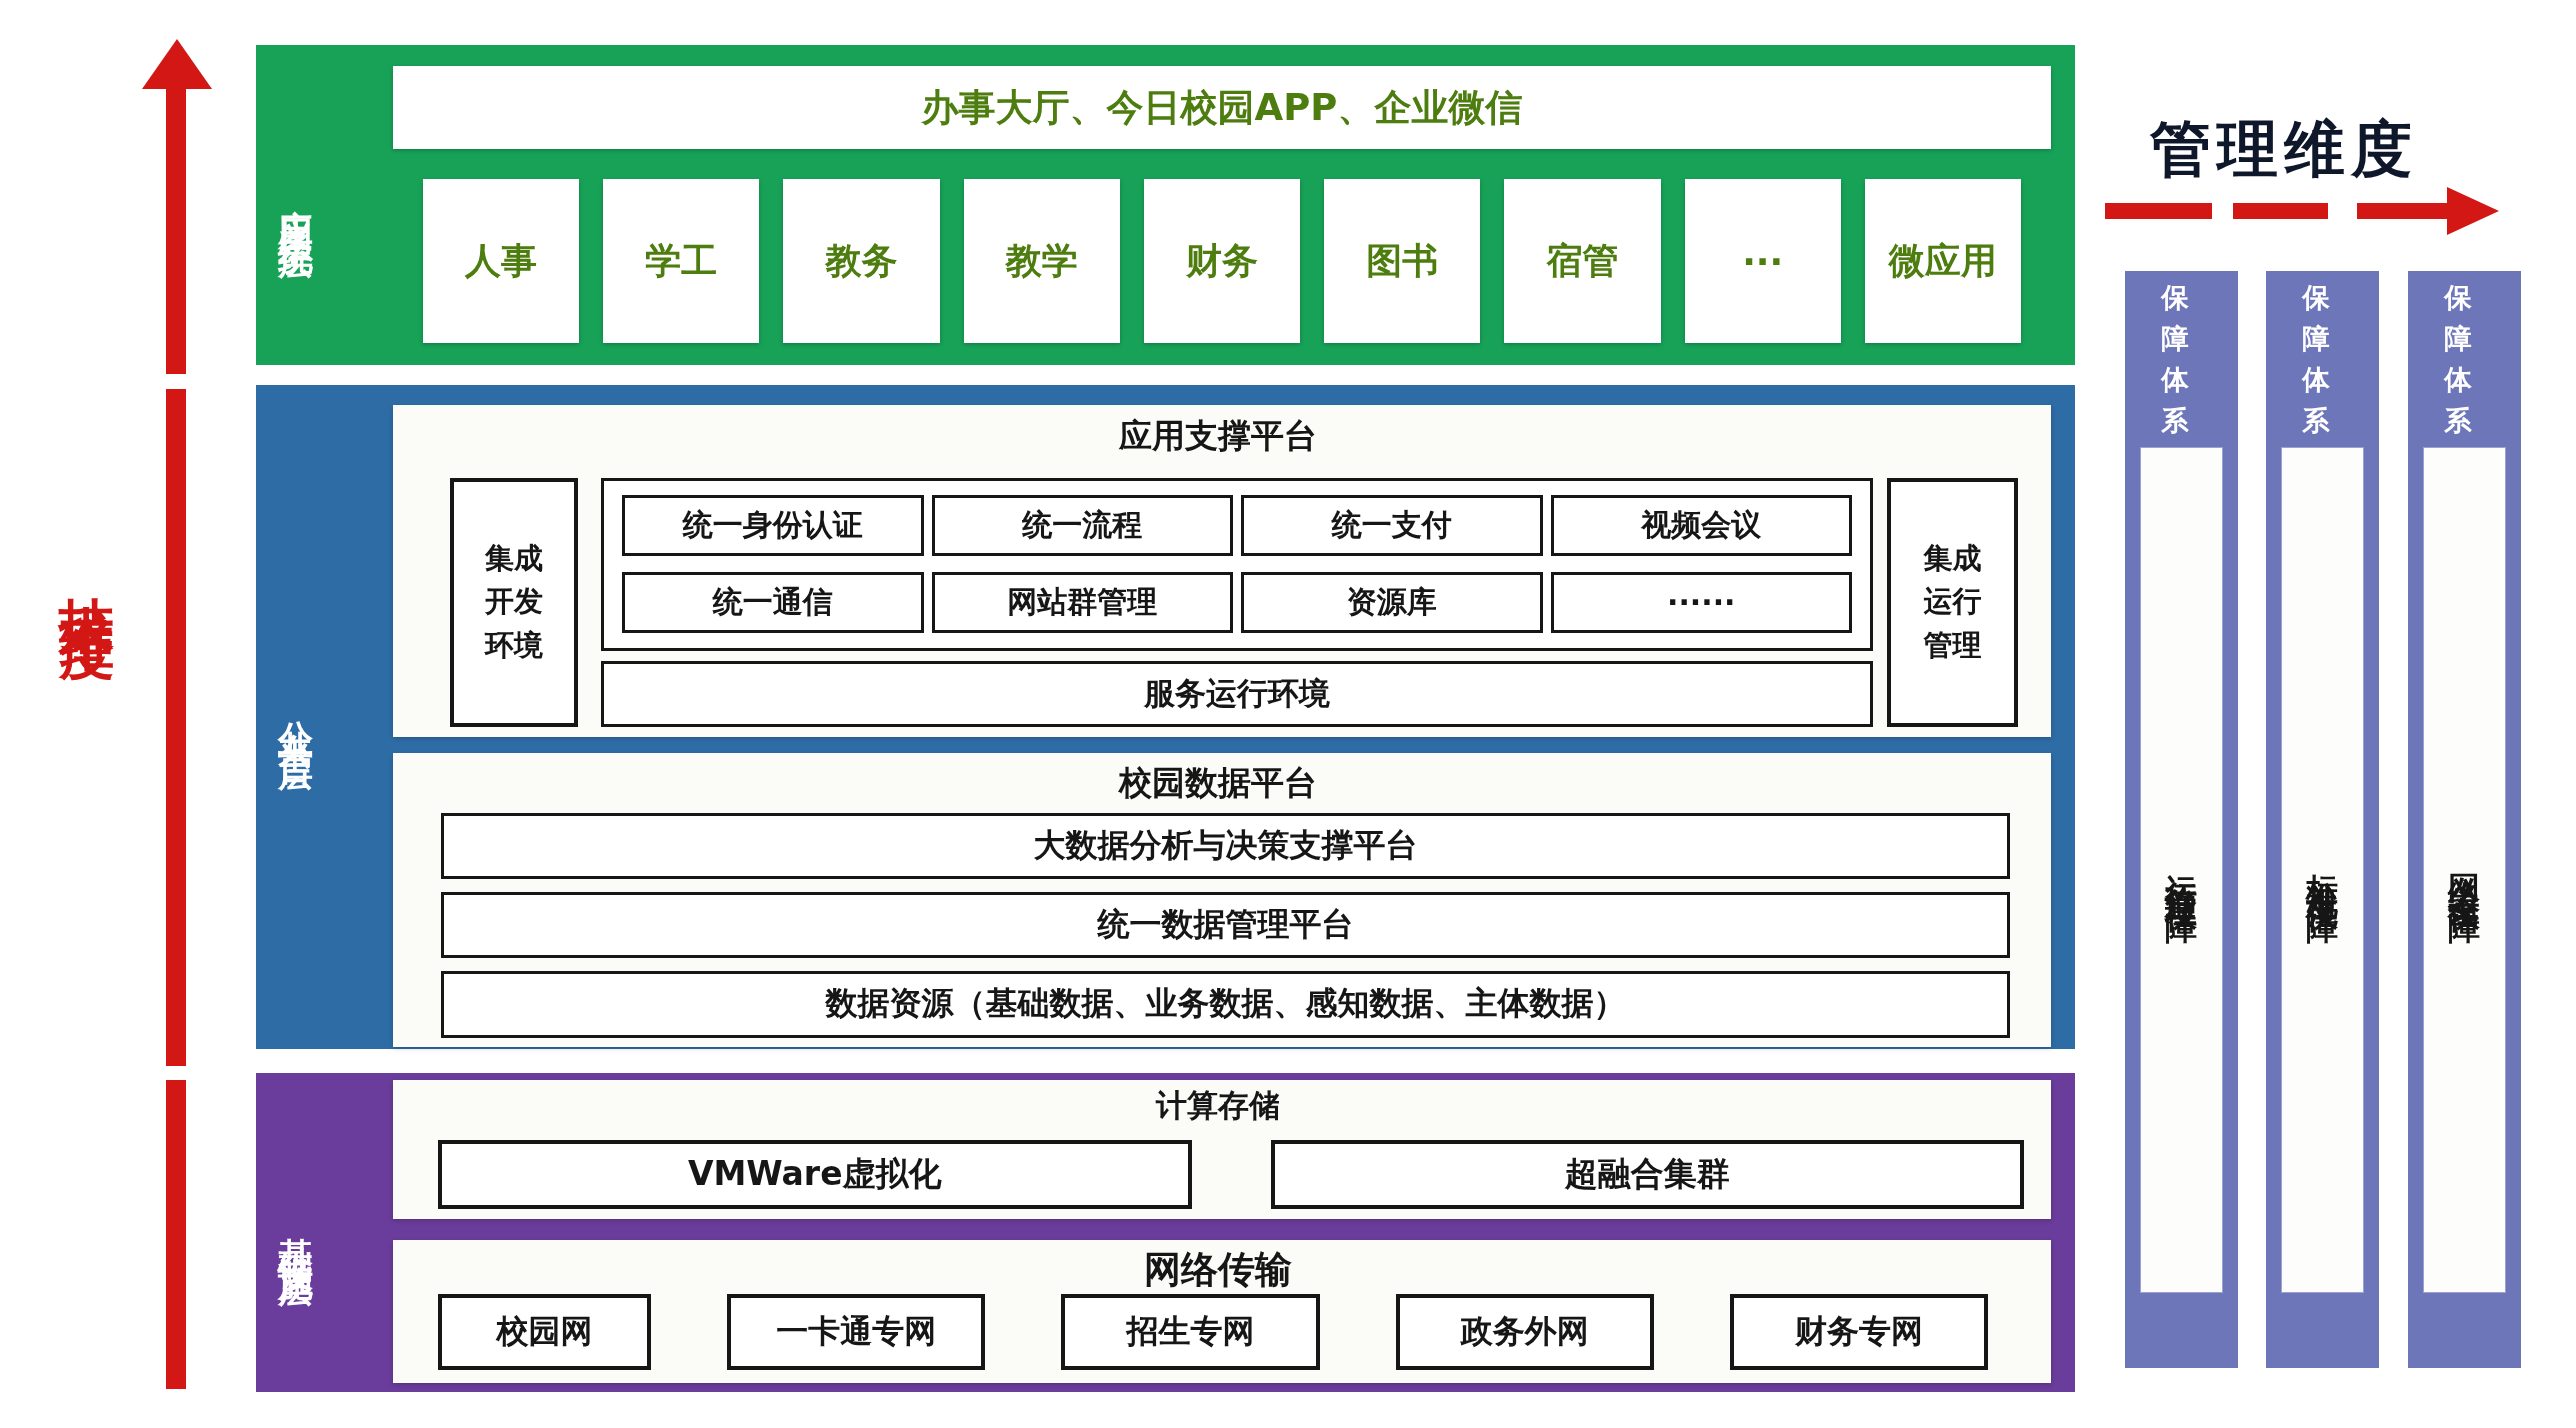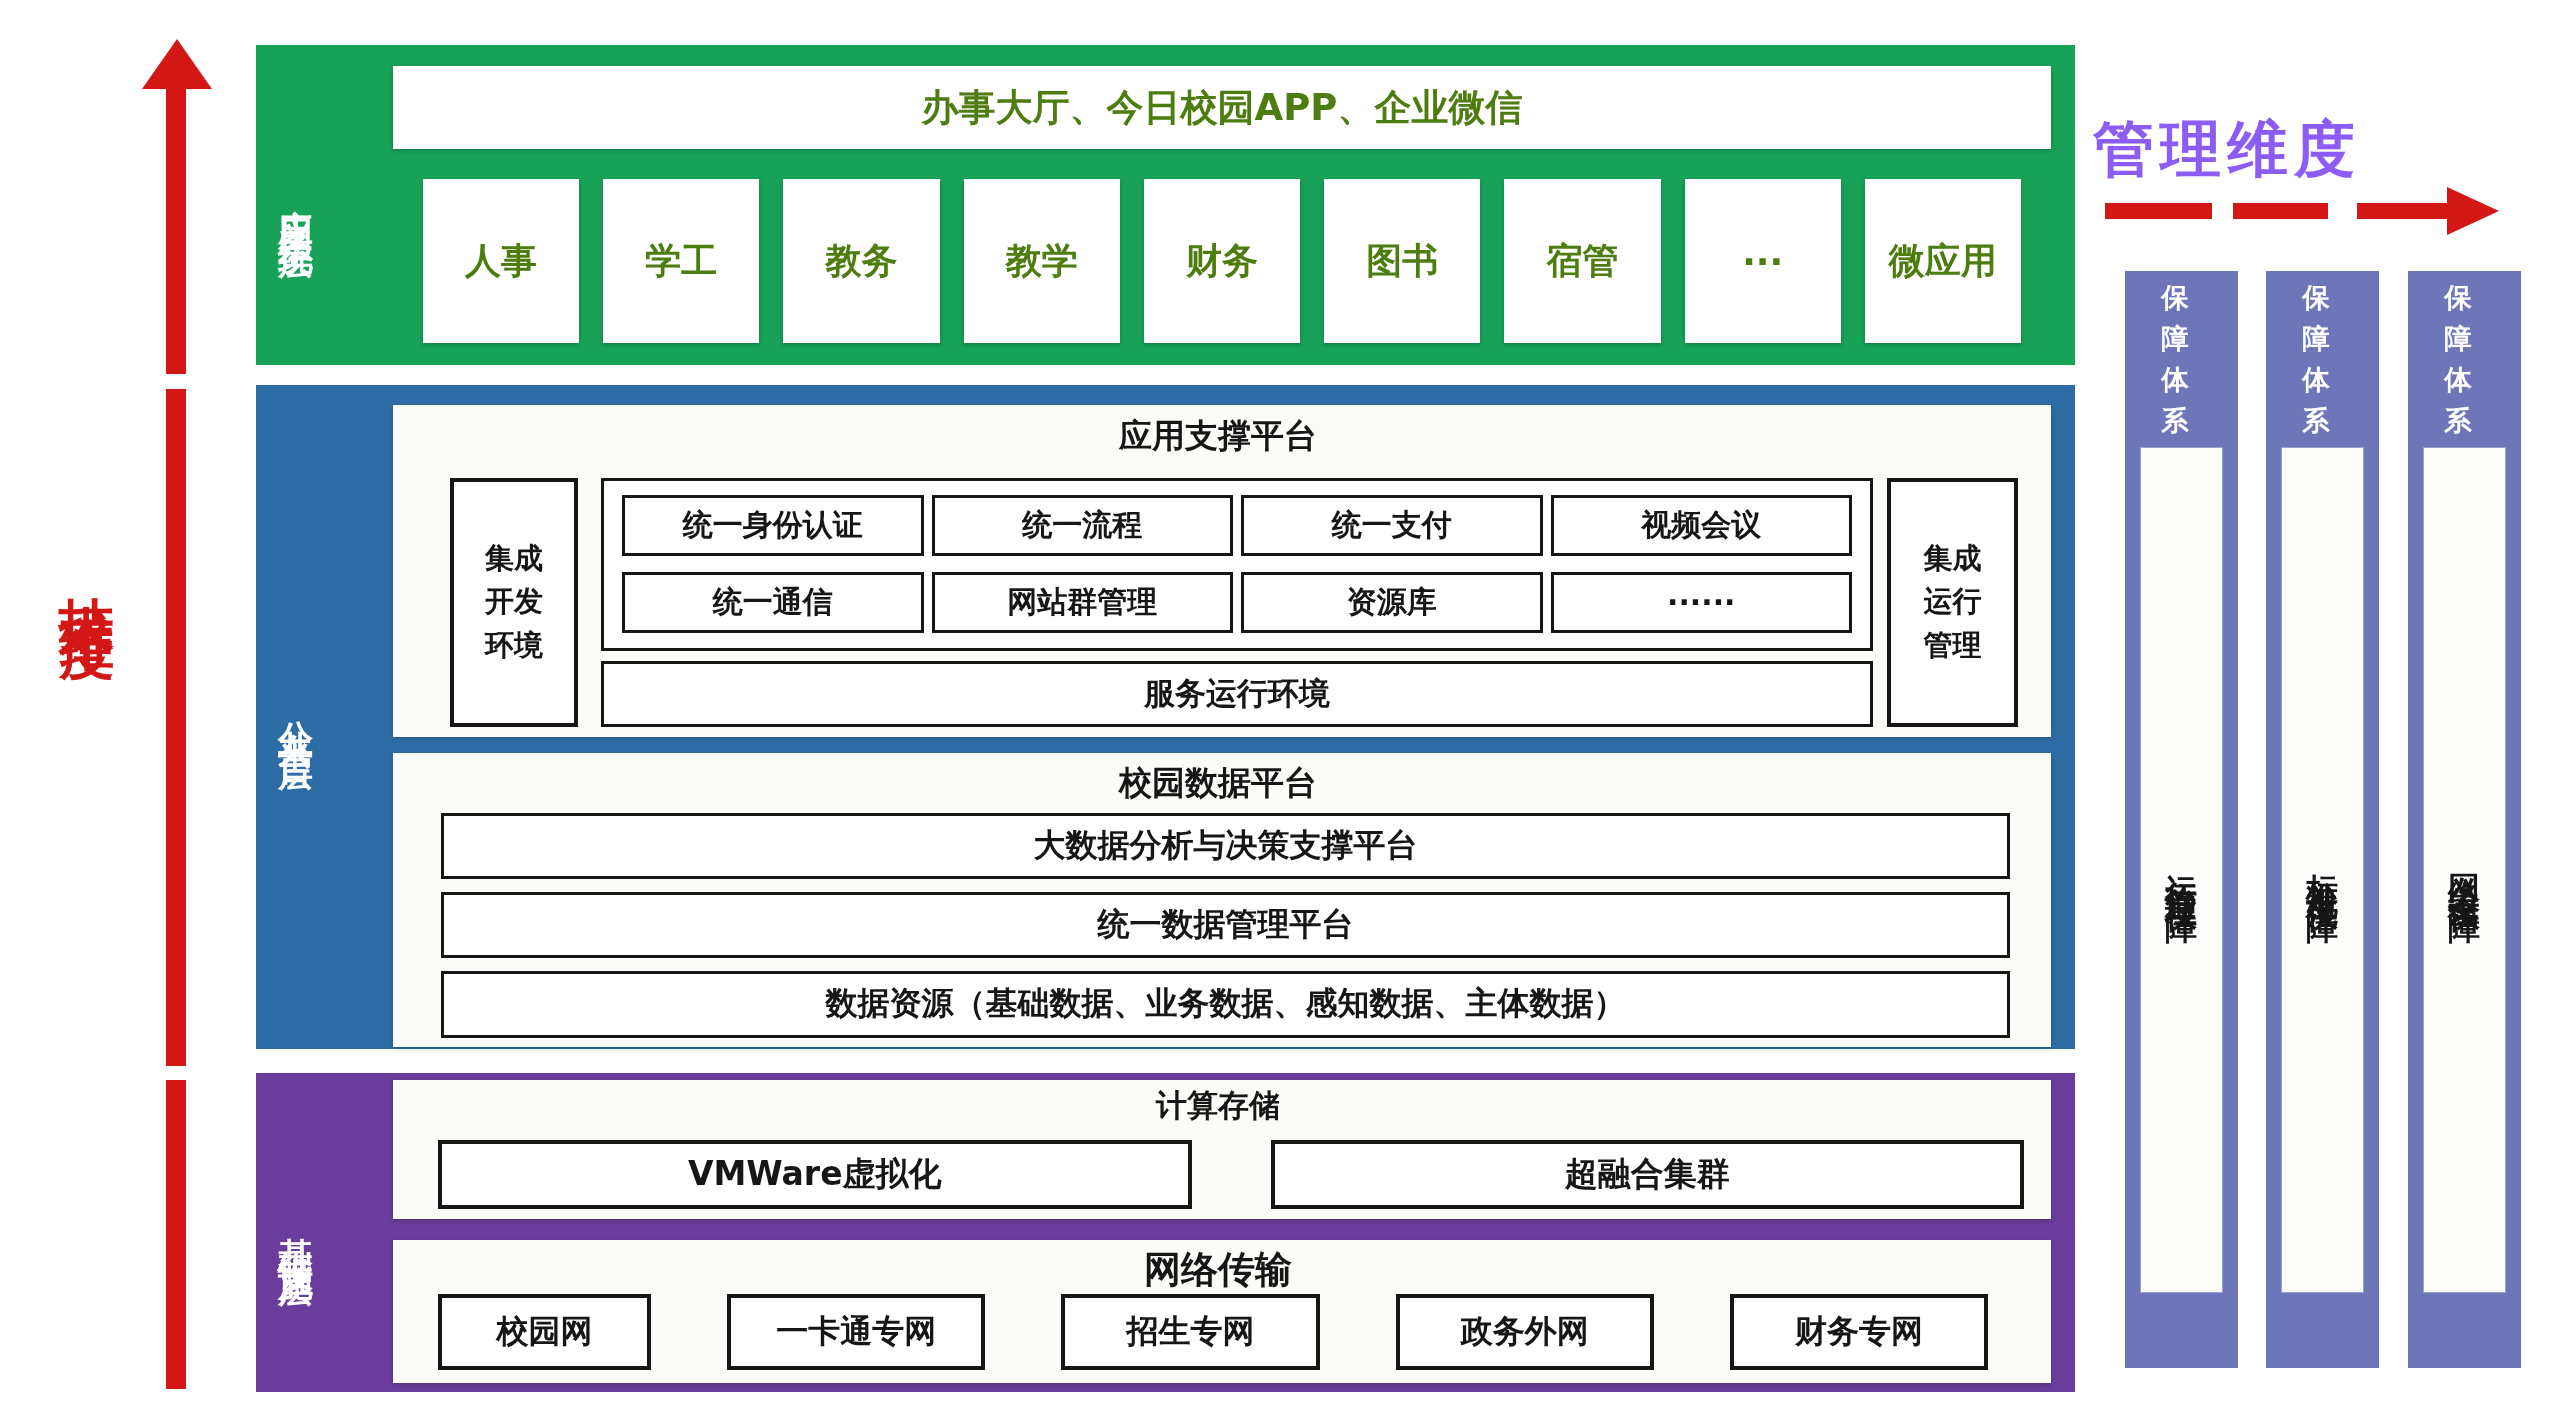--- a/index.html
+++ b/index.html
@@ -16,22 +16,22 @@
   .h-dash{position:absolute;height:15.5px;background:#d21714;}
   .h-arrow-head{position:absolute;width:0;height:0;
     border-top:24px solid transparent;border-bottom:24px solid transparent;
     border-left:52px solid #d21714;}
   .tech-label{
     position:absolute;left:50px;top:553px;
     writing-mode:vertical-rl;text-orientation:upright;
     font-size:55px;font-weight:700;letter-spacing:8.3px;color:#d21714;
   }
   .mgmt-label{
-    position:absolute;left:2093px;top:109px;width:382px;text-align:left;
-    font-size:61px;font-weight:700;letter-spacing:6px;color:#8b5cf6;
+    position:absolute;left:2093px;top:109px;width:382px;text-align:center;
+    font-size:61px;font-weight:700;letter-spacing:6px;color:#0f172a;
   }
 
   
   .layer{position:absolute;left:256px;width:1819px;}
   .layer-app{top:45px;height:320px;background:#17a258;}
   .layer-platform{top:385px;height:664px;background:#2e6ca6;}
   .layer-infra{top:1073px;height:319px;background:#6a3c9b;}
   .layer-label{
     position:absolute;left:0;top:0;bottom:0;width:78px;
     display:flex;align-items:center;justify-content:center;

